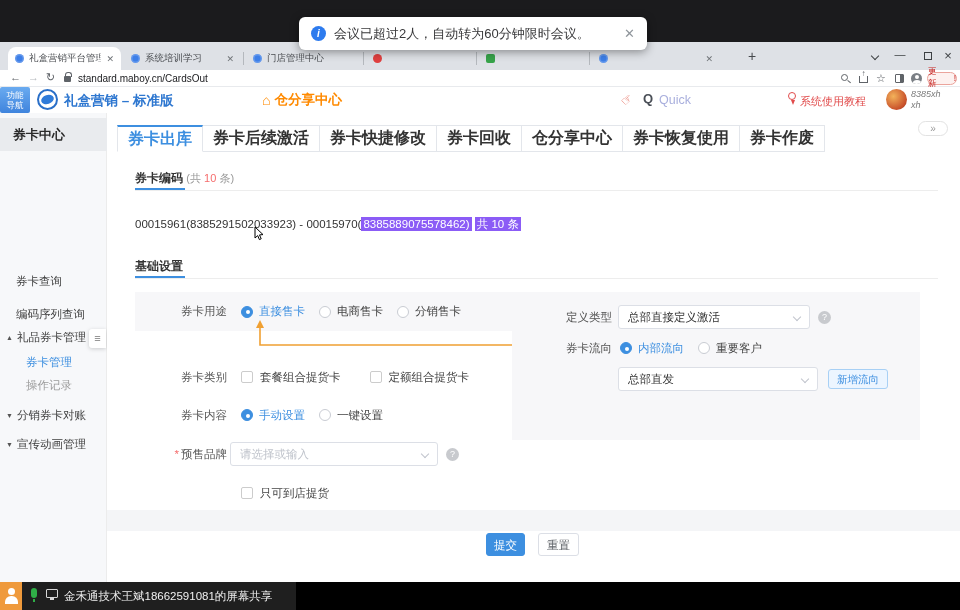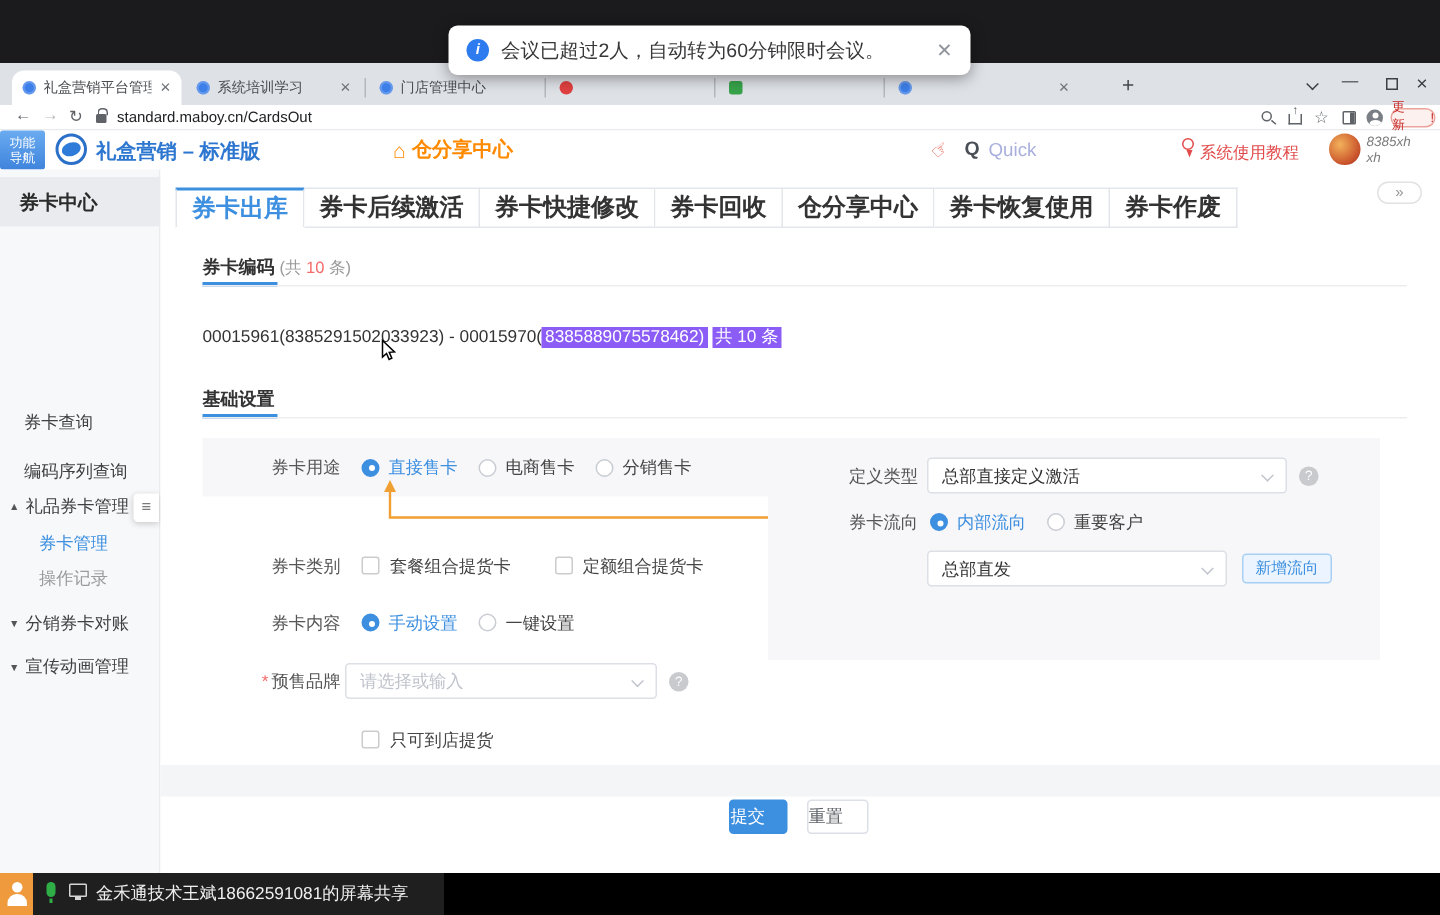--- a/index.html
+++ b/index.html
@@ -128,21 +128,21 @@
                display:flex; align-items:center; padding:0 22px 0 9px; position:relative; font-size:11.5px; }
   .selectbox .ph { color:#bfc3cb; }
   .selectbox .val { color:#333; }
   .sel-chev { position:absolute; right:9px; top:8px; width:6px; height:6px;
               border-right:1.4px solid #c0c4cc; border-bottom:1.4px solid #c0c4cc; transform:rotate(45deg); }
   .help { width:13px; height:13px; border-radius:50%; background:#c8cace; color:#fff; font-size:9px;
           text-align:center; line-height:13px; margin-left:8px; flex:0 0 auto; }
   .addflow-btn { position:absolute; height:20px; padding:0 8px; background:#ecf5ff; border:1px solid #a8d0f5;
                  border-radius:3px; color:#3d8fe0; font-size:10.5px; line-height:18px; }
   .gray-strip { position:absolute; left:0; top:397px; width:853px; height:21px; background:#f4f5f7; }
-  .btn { position:absolute; height:23px; border-radius:3px; font-size:11.5px; text-align:left; line-height:22px; }
+  .btn { position:absolute; height:23px; border-radius:3px; font-size:11.5px; text-align:center; line-height:22px; }
   .btn-primary { background:#3d8fe0; color:#fff; border:1px solid #3d8fe0; }
   .btn-plain { background:#fff; color:#5f6368; border:1px solid #dcdfe6; }
 
   
   #bottombar { left:0; top:582px; width:960px; height:28px; background:#000; }
   .share-pill { position:absolute; left:0; top:0; width:296px; height:28px; background:#1f1f1f; }
   .orange-box { position:absolute; left:0; top:0; width:22px; height:28px; background:#ef9a3c; }
   .orange-box::before { content:""; position:absolute; left:7.5px; top:6px; width:7px; height:7px;
                         border-radius:50%; background:#fff; }
   .orange-box::after { content:""; position:absolute; left:4.5px; top:14px; width:13px; height:8px;
@@ -326,21 +326,21 @@
 
     <div class="frow" style="left:28px;top:372px;height:16px;">
       <span class="flabel"></span>
       <span class="cbox"></span>
       <span>只可到店提货</span>
     </div>
 
     <div class="panel" style="left:405px;top:179px;width:408px;height:148px;">
       <div class="frow" style="left:0;top:13px;height:24px;">
         <span class="flabel" style="width:100px;">定义类型</span>
-        <span class="selectbox" style="width:240px;margin-left:6px;">
+        <span class="selectbox" style="width:192px;margin-left:6px;">
           <span class="val">总部直接定义激活</span>
           <span class="sel-chev"></span>
         </span>
         <span class="help">?</span>
       </div>
       <div class="frow" style="left:0;top:48px;height:16px;">
         <span class="flabel" style="width:100px;">券卡流向</span>
         <span class="radio on" style="margin-left:8px;"></span>
         <span class="opt-on">内部流向</span>
         <span class="radio"></span>

